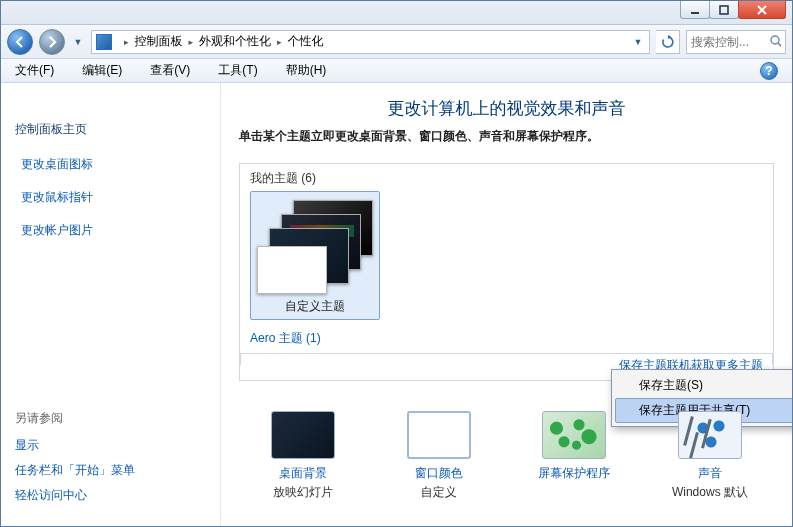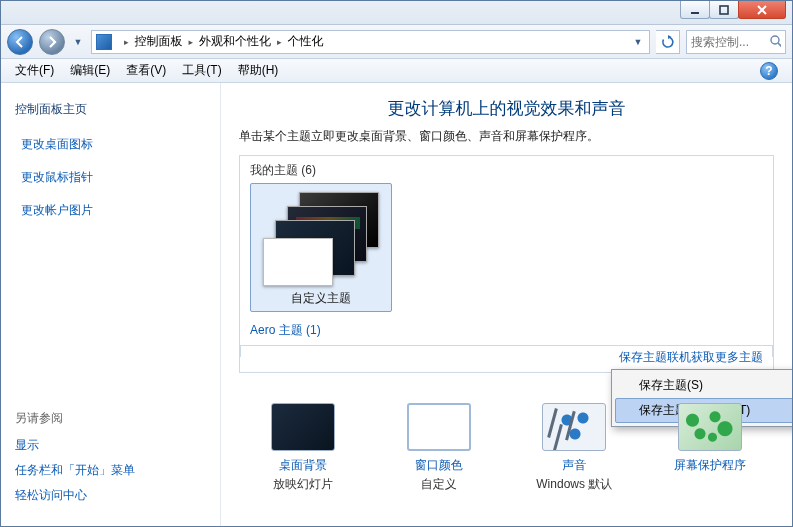--- a/index.html
+++ b/index.html
@@ -17,38 +17,38 @@
   .navbtn.disabled { filter: grayscale(60%) brightness(1.1); opacity: .85; }
   .smallchev { width: 14px; height: 18px; display: flex; align-items: center; justify-content: center; color: #3a5e88; font-size: 9px; }
   .address { flex: 1; height: 24px; border: 1px solid #b3c2d6; background: #fff; display: flex; align-items: center; padding: 0 4px; gap: 6px; }
   .addr-icon { width: 16px; height: 16px; background: linear-gradient(135deg,#4a90d9,#1d5fa5); border: 1px solid #2a6db8; display:inline-block; }
   .crumb { color: #000; display: flex; align-items: center; }
   .crumb .sep { color: #555; font-size: 9px; padding: 0 6px; }
   .addr-refresh { width: 24px; height: 24px; border: 1px solid #b3c2d6; border-left: none; display:flex; align-items:center; justify-content:center; background:#fff; }
   .searchbox { width: 100px; height: 24px; border: 1px solid #b3c2d6; background: #fff; display: flex; align-items: center; padding: 0 4px; color: #888; }
   .searchbox input { border: none; outline: none; width: 100%; font-size: 12px; color: #888; background: transparent; }
   
-  .menubar { height: 24px; display:flex; align-items:center; gap: 0; padding: 0 6px; background: linear-gradient(#f7fafd,#e9eff7); border-bottom: 1px solid #c9d6e6; font-size: 12px; }
+  .menubar { height: 24px; display:flex; align-items:center; gap: 12px; padding: 0 6px; background: linear-gradient(#f7fafd,#e9eff7); border-bottom: 1px solid #c9d6e6; font-size: 12px; }
   .menubar span { padding: 2px 8px; }
   .help-right { margin-left: auto; padding-right: 8px; }
   .help-icon { width:18px; height:18px; border-radius:50%; background: radial-gradient(circle at 35% 30%, #8fc6f8, #2e79c6 75%); color:#fff; font-weight:bold; font-size:12px; display:flex; align-items:center; justify-content:center; border:1px solid #2a6db8; }
   
   .body { display:flex; height: calc(527px - 24px - 34px - 24px - 2px); }
   .sidebar { width: 220px; padding: 18px 14px; border-right: 1px solid #e3e9f1; display:flex; flex-direction:column; }
-  .side-head { color:#1a3e6f; font-size:12px; margin-bottom:10px; }
+  .side-head { color:#1a3e6f; font-size:12px; margin-bottom:10px;margin-top:20px; }
   .side-link { color:#0b5bb5; text-decoration:none; font-size:12px; display:block; margin:8px 0 8px 6px; }
   .side-spacer { flex:1; }
   .side-sub { color:#666; font-size:12px; margin-bottom:6px; }
   
   .main { flex:1; position:relative; padding: 14px 18px 10px 18px; overflow:hidden; }
   .page-title { color:#003b7a; font-size:17px; margin-bottom:8px;text-align:center; }
-  .page-desc { font-size:12px; color:#222; margin-bottom:10px; }
+  .page-desc { font-size:12px; color:#222; margin-bottom:18px;font-weight:bold; }
   .themes-frame { border:1px solid #cfd8e5; height:218px; position:relative; padding:4px 10px 0 10px; overflow:hidden; }
   .sect-label { font-size:12px; color:#333; margin:2px 0 4px 0; }
-  .theme-tile { width:142px; text-align:center; position:relative; }
+  .theme-tile { width:130px; text-align:center; position:relative; }
   .theme-tile.selected { border:1px solid #7da2ce; background:#e1ecfb; border-radius:2px; padding:4px; }
   .thumb-stack { position:relative; width:120px; height:92px; margin:4px auto 6px auto; }
   .tcard { position:absolute; width:80px; height:56px; border:1px solid #aaa; background:#111; box-shadow:0 1px 3px rgba(0,0,0,.35); }
   .tcard.c1 { left:38px; top:0; background:linear-gradient(135deg,#3a3a3a,#000); }
   .tcard.c2 { left:26px; top:14px; background:linear-gradient(135deg,#252a38,#0a0d16); }
   .tcard.c2::after { content:""; position:absolute; left:8px; top:10px; width:64px; height:12px; background:linear-gradient(90deg,#e23,#fa0,#0c6); opacity:.35; }
   .tcard.c3 { left:14px; top:28px; background:linear-gradient(135deg,#1a2b3c,#0a1420); }
   .tcard.c4 { left:2px; top:46px; width:70px; height:48px; background:#fff; border:1px solid #bbb; }
   .tile-caption { font-size:12px; color:#222; }
   .bottom-links { position:absolute; right:10px; bottom:6px; display:flex; gap:0; }
@@ -206,26 +206,26 @@
           <div class="sicon bg"></div>
           <div class="stitle">桌面背景</div>
           <div class="ssub">放映幻灯片</div>
         </div>
         <div class="setting">
           <div class="sicon winclr"></div>
           <div class="stitle">窗口颜色</div>
           <div class="ssub">自定义</div>
         </div>
         <div class="setting">
+          <div class="sicon saver"></div>
+          <div class="stitle">屏幕保护程序</div>
+          <div class="ssub"></div>
+        </div>
+        <div class="setting">
           <div class="sicon sound"></div>
           <div class="stitle">声音</div>
           <div class="ssub">Windows 默认</div>
         </div>
-        <div class="setting">
-          <div class="sicon saver"></div>
-          <div class="stitle">屏幕保护程序</div>
-          <div class="ssub"></div>
-        </div>
       </div>
 
     </div>
   </div>
 </div>
 
 </body></html>

